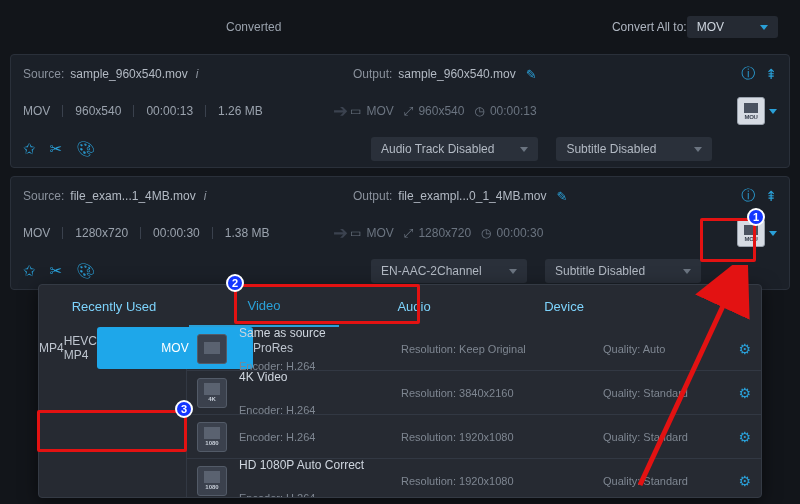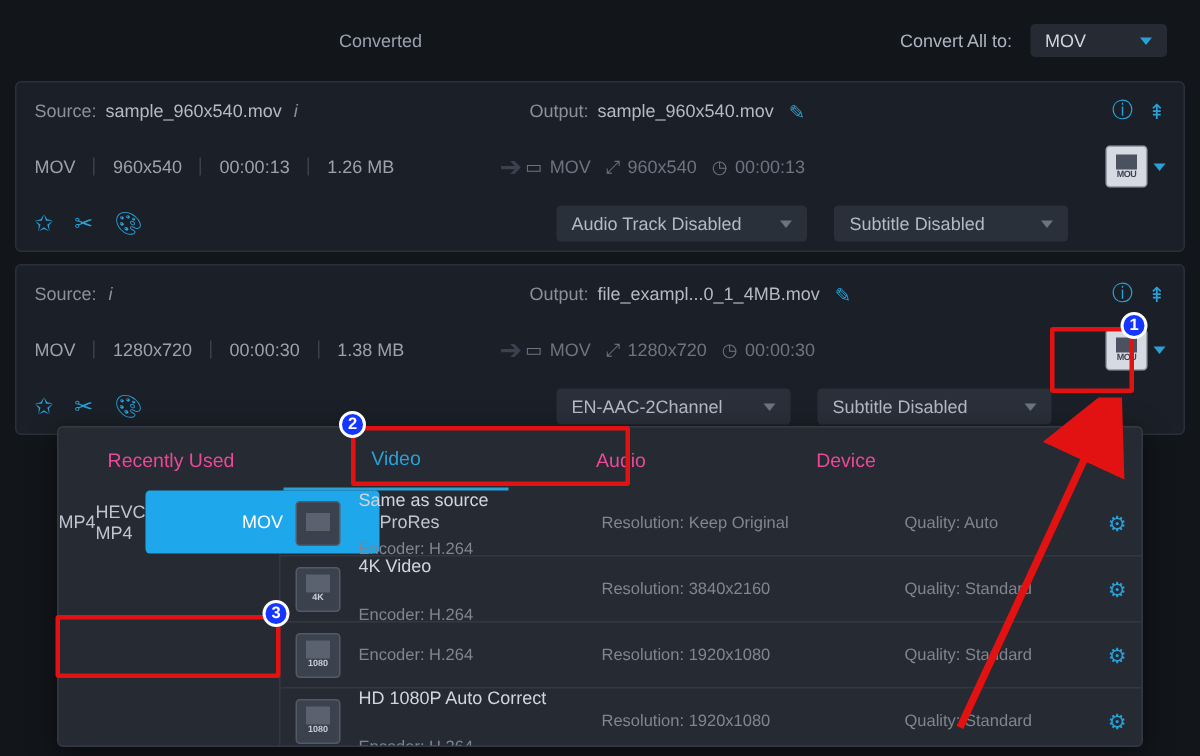--- a/index.html
+++ b/index.html
@@ -4,21 +4,21 @@
 <style>
   * { box-sizing: border-box; margin: 0; padding: 0; }
   html, body { width: 800px; height: 504px; overflow: hidden; background: #12151a; font-family: -apple-system, "Segoe UI", Arial, sans-serif; color: #aeb5c0; font-size: 12px; }
   .app { width: 800px; height: 504px; padding: 10px 10px 0 10px; position: relative; }
 
   
   .topbar { display: flex; align-items: center; height: 34px; margin-bottom: 10px; padding: 0 6px; }
   .top-tabs { margin-left: 210px; display: flex; align-items: center; gap: 30px; }
   .top-tab { color: #9aa2ad; cursor: pointer; }
   .top-tab.active { background: #2e343e; border-radius: 14px; padding: 6px 18px; color: #d7dde6; }
-  .convert-all { margin-left: auto; display: flex; align-items: center; gap: 12px; padding-right: 6px; }
+  .convert-all { margin-left: auto; display: flex; align-items: center; gap: 0; padding-right: 6px; }
   .dd { background: #252a33; padding: 4px 10px; border-radius: 3px; display: flex; align-items: center; gap: 36px; color: #cfd6df; }
   .chev { width: 0; height: 0; border-left: 4px solid transparent; border-right: 4px solid transparent; border-top: 5px solid #2aa0d8; }
 
   
   .job { background: #1b2028; border: 1px solid #2a303a; border-radius: 4px; margin: 8px 0; padding: 10px 12px 6px 12px; position: relative; }
   .row-src { display: flex; align-items: center; font-size: 12px; color: #b3bac4; }
   .src-left { flex: 0 0 330px; display: flex; align-items: center; gap: 6px; }
   .out-col { flex: 1; display: flex; align-items: center; gap: 6px; }
   .info-icons { display: flex; align-items: center; gap: 10px; margin-left: auto; color: #2aa0d8; font-size: 14px; }
 
@@ -41,21 +41,21 @@
   .sel .chev { border-top-color: #6b7480; }
 
   .icon-btn { cursor: pointer; color: #2aa0d8; }
   .mute { color: #8a919c; }
   .pencil { color:#2aa0d8; font-size:13px; margin-left:4px; }
   .i-italic { font-style: italic; color: #8a919c; margin-left: 2px; }
 
   
   .cat-panel { position: absolute; left: 38px; top: 284px; width: 724px; height: 214px; background: #262a32; border: 1px solid #343a44; border-radius: 4px; box-shadow: 0 4px 18px rgba(0,0,0,0.5); display: flex; flex-direction: column; }
   .cat-tabs { display: flex; align-items: stretch; height: 42px; }
-  .cat-tab { flex: 0 0 150px; display: flex; align-items: center; justify-content: center; color: #ec4899; cursor: pointer; font-size: 13px; }
+  .cat-tab { flex: 0 0 150px; display: flex; align-items: center; justify-content: center; color: #7dd3fc; cursor: pointer; font-size: 13px; }
   .cat-tab.active { color: #2aa0d8; border-bottom: 2px solid #2aa0d8; }
   .cat-body { display: flex; flex: 1; min-height: 0; }
   .cat-side { width: 148px; display: flex; flex-direction: row; border-right: 1px solid #323843; }
   .cat-side .item { height: 42px; display: flex; align-items: center; justify-content: center; color: #bec5cf; cursor: pointer; font-size: 12px; }
   .cat-side .item.sel { background: #1ea7ea; color: #fff; }
   .presets { flex: 1; overflow: hidden; }
   .preset { display: flex; align-items: center; height: 44px; border-bottom: 1px solid #323843; padding: 0 10px 0 10px; gap: 12px; }
   .p-icon { width: 30px; height: 30px; background: #3b414d; border: 1px solid #535b68; border-radius: 3px; display: flex; flex-direction:column; align-items: center; justify-content: center; }
   .p-icon .bar { width: 16px; height: 12px; background: #5a6270; }
   .p-icon .lbl { font-size:6px; font-weight:700; color:#c7ced8; margin-top:1px;}
@@ -146,20 +146,21 @@
         <span class="chev"></span>
       </div>
     </div>
   </div>
 
   <div class="job">
 
     <div class="row-src">
       <div class="src-left">
         <span class="mute">Source:</span>
+        <span>file_exam...1_4MB.mov</span>
         <span class="i-italic icon-btn">i</span>
       </div>
       <div class="out-col">
         <span class="mute">Output:</span>
         <span>file_exampl...0_1_4MB.mov</span>
         <span class="pencil">✎</span>
         <div class="info-icons">
           <span>ⓘ</span>
           <span>⇞</span>
         </div>

